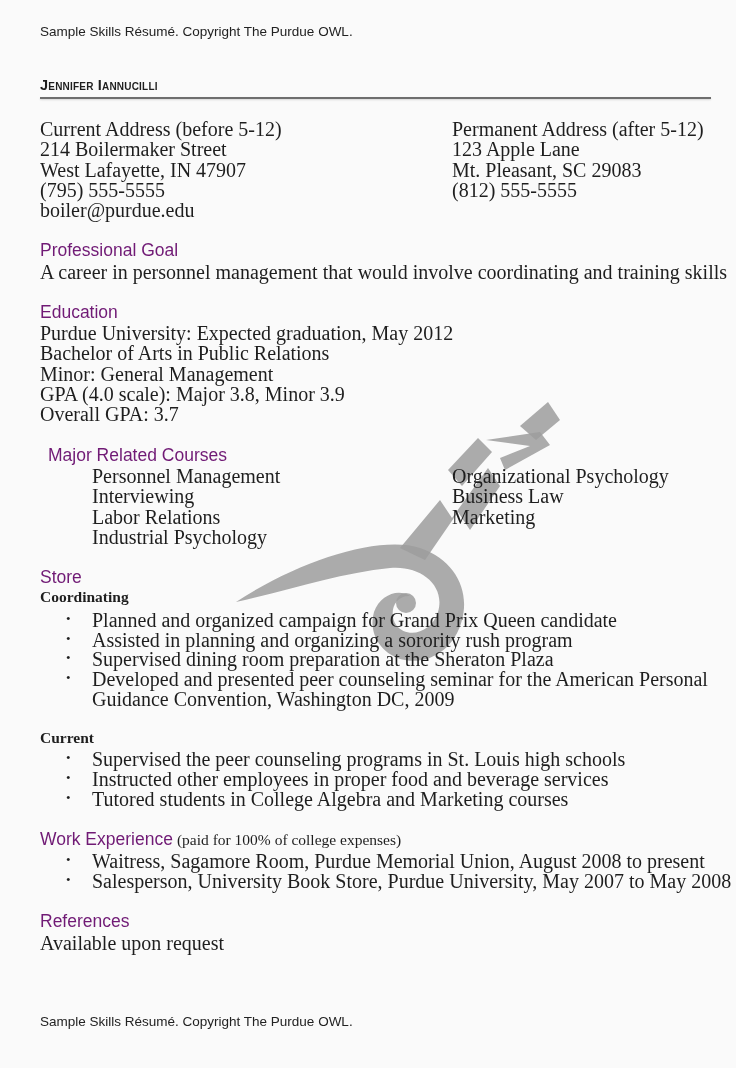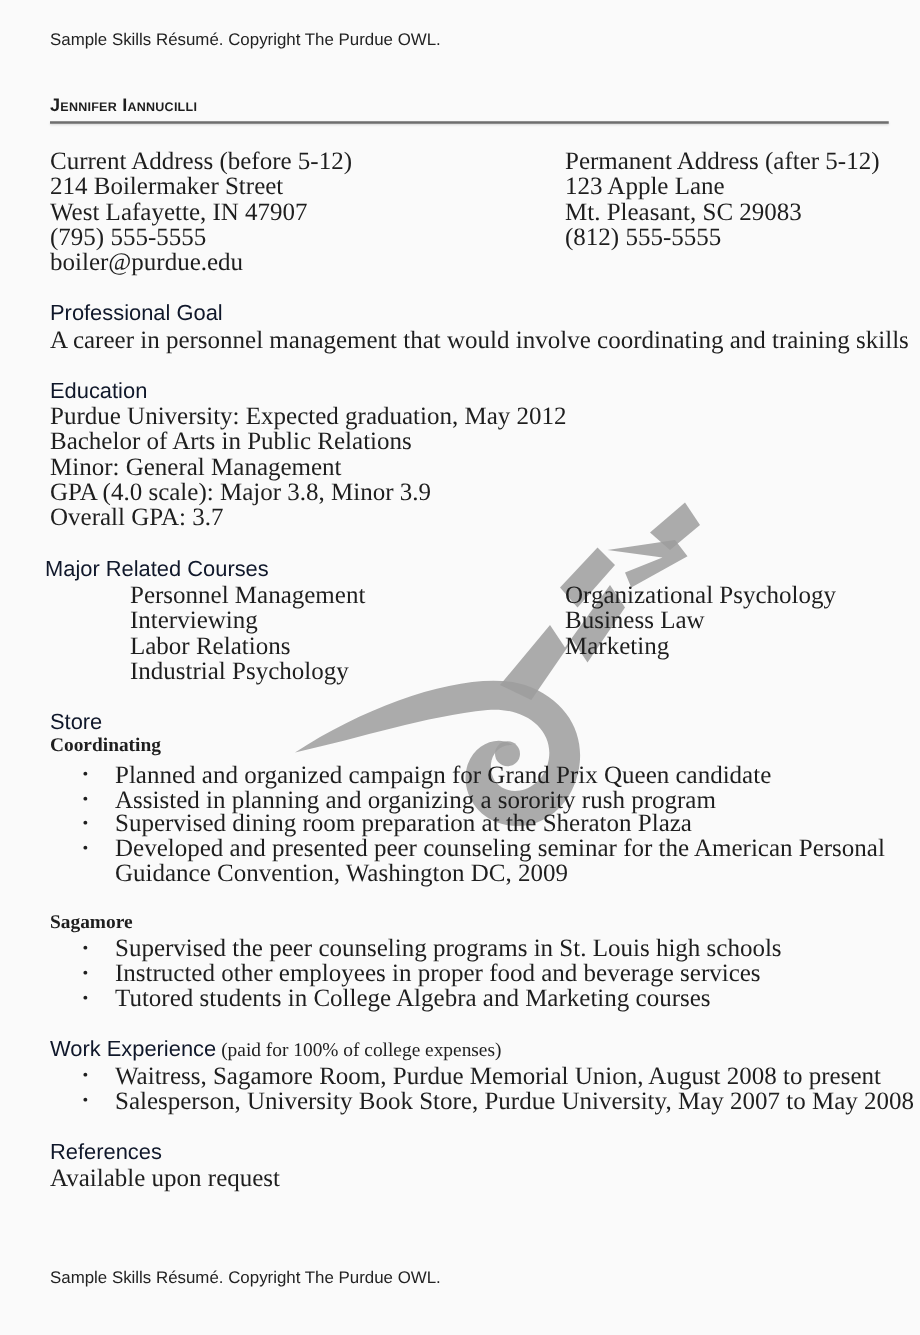--- a/index.html
+++ b/index.html
@@ -15,21 +15,21 @@
   .caption { font-family: "Liberation Sans", "DejaVu Sans", sans-serif; font-size: 13.5px; color: #222; }
   .name {
     font-family: Liberation Sans, sans-serif;
     font-weight: bold; font-size: 14.5px; letter-spacing: 0.2px;
     font-variant: small-caps;
   }
   .name-rule {
     position: absolute; left: 40px; top: 97px; width: 671px; height: 2px;
     background: #6e6e6e; box-shadow: 0 1px 2px rgba(0,0,0,0.15);
   }
-  .heading { font-family: "Liberation Sans", "DejaVu Sans", sans-serif; font-size: 17.5px; font-weight: 500; color: #0f172a; }
+  .heading { font-family: "Liberation Sans", "DejaVu Sans", sans-serif; font-size: 17.5px; font-weight: 500; color: #701a75; }
   .subhead { font-family: "Liberation Serif", "DejaVu Serif", serif; font-weight: bold; font-size: 15.5px; }
   .line { line-height: 20.3px; }
   .bullet { position: absolute; left: 66px; font-size: 13px; }
   .watermark { position: absolute; left: 0; top: 0; z-index: 0; }
   .content { position: absolute; left: 0; top: 0; width: 736px; height: 1068px; z-index: 1; }
   .small-serif { font-family: "Liberation Serif", "DejaVu Serif", serif; font-size: 15.5px; font-weight: normal; }
 </style>
 </head>
 <body>
 
@@ -73,22 +73,22 @@
 
   <div class="abs heading" style="left:40px; top:302px;text-align:right;">Education</div>
   <div class="abs serif line" style="left:40px; top:323px;">
     <div>Purdue University: Expected graduation, May 2012</div>
     <div>Bachelor of Arts in Public Relations</div>
     <div>Minor: General Management</div>
     <div>GPA (4.0 scale): Major 3.8, Minor 3.9</div>
     <div>Overall GPA: 3.7</div>
   </div>
 
-  <div class="abs heading" style="left:36px; top:445px;text-align:right;">Major Related Courses</div>
-  <div class="abs serif line" style="left:104px; top:466px;">
+  <div class="abs heading" style="left:48px; top:445px;text-align:right;">Major Related Courses</div>
+  <div class="abs serif line" style="left:92px; top:466px;">
     <div>Personnel Management</div>
     <div>Interviewing</div>
     <div>Labor Relations</div>
     <div>Industrial Psychology</div>
   </div>
   <div class="abs serif line" style="left:452px; top:466px;">
     <div>Organizational Psychology</div>
     <div>Business Law</div>
     <div>Marketing</div>
   </div>
@@ -99,21 +99,21 @@
   <div class="abs serif bullet" style="top:611px;">•</div>
   <div class="abs serif" style="left:92px; top:609px;">Planned and organized campaign for Grand Prix Queen candidate</div>
   <div class="abs serif bullet" style="top:631px;">•</div>
   <div class="abs serif" style="left:92px; top:629px;">Assisted in planning and organizing a sorority rush program</div>
   <div class="abs serif bullet" style="top:650px;">•</div>
   <div class="abs serif" style="left:92px; top:648px;">Supervised dining room preparation at the Sheraton Plaza</div>
   <div class="abs serif bullet" style="top:670px;">•</div>
   <div class="abs serif" style="left:92px; top:668px;">Developed and presented peer counseling seminar for the American Personal</div>
   <div class="abs serif" style="left:92px; top:688px;">Guidance Convention, Washington DC, 2009</div>
 
-  <div class="abs subhead" style="left:40px; top:729px;">Sagamore</div>
+  <div class="abs subhead" style="left:40px; top:729px;">Current</div>
   <div class="abs serif bullet" style="top:750px;">•</div>
   <div class="abs serif" style="left:92px; top:748px;">Supervised the peer counseling programs in St. Louis high schools</div>
   <div class="abs serif bullet" style="top:770px;">•</div>
   <div class="abs serif" style="left:92px; top:768px;">Instructed other employees in proper food and beverage services</div>
   <div class="abs serif bullet" style="top:790px;">•</div>
   <div class="abs serif" style="left:92px; top:788px;">Tutored students in College Algebra and Marketing courses</div>
 
   <div class="abs" style="left:40px; top:829px;">
     <span class="heading">Work Experience</span>
     <span class="small-serif">(paid for 100% of college expenses)</span>

